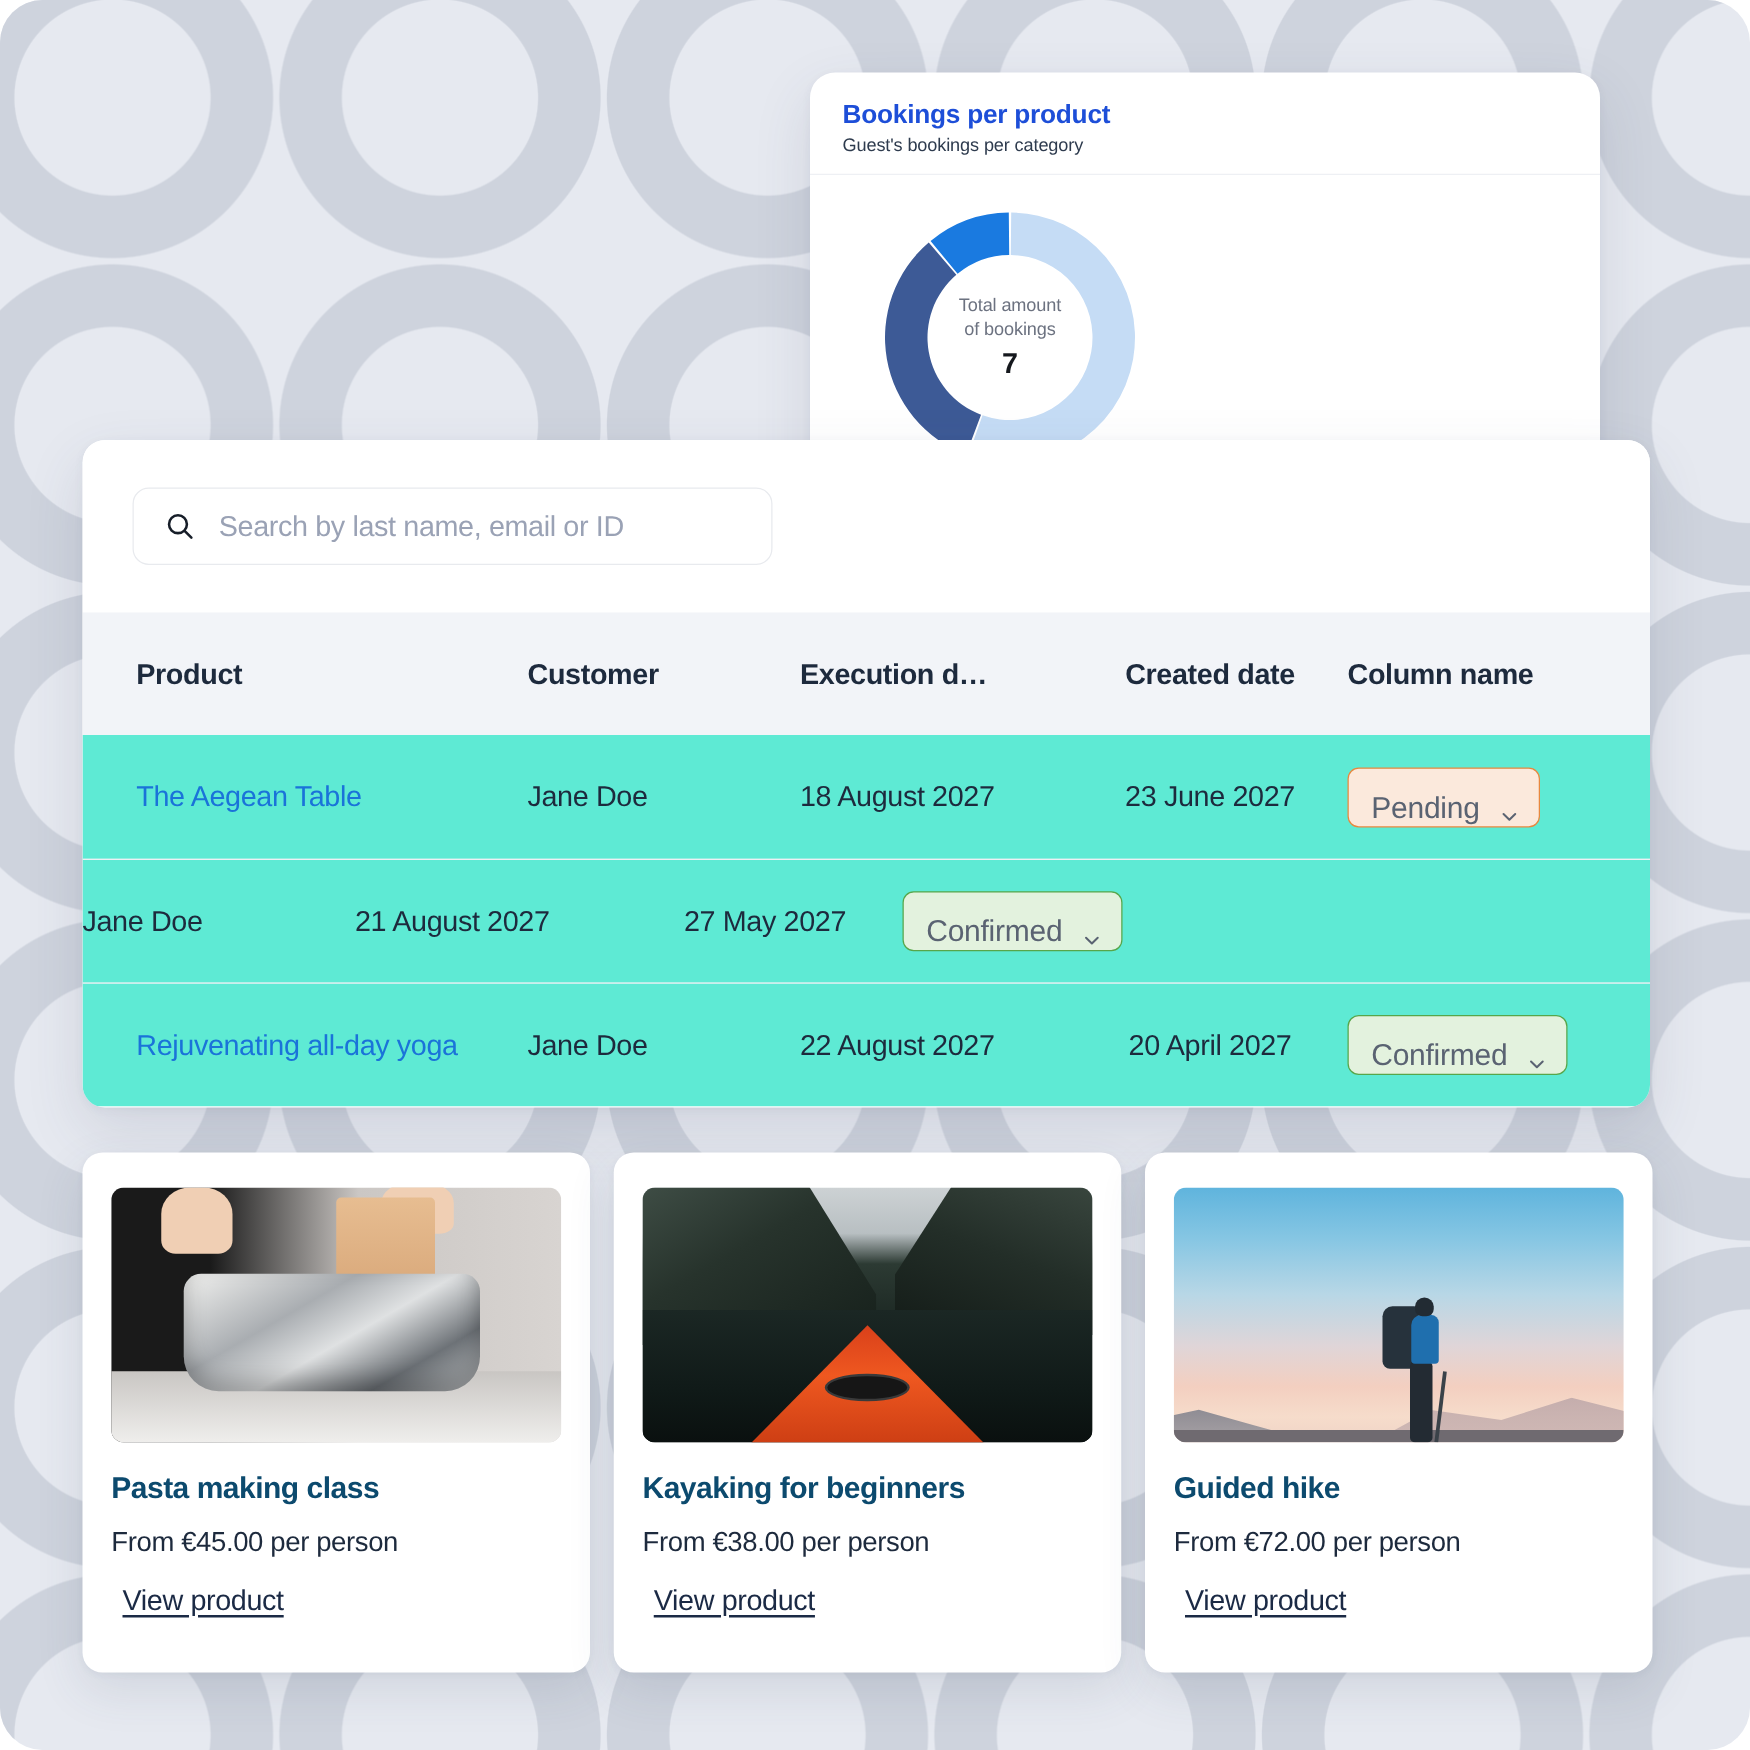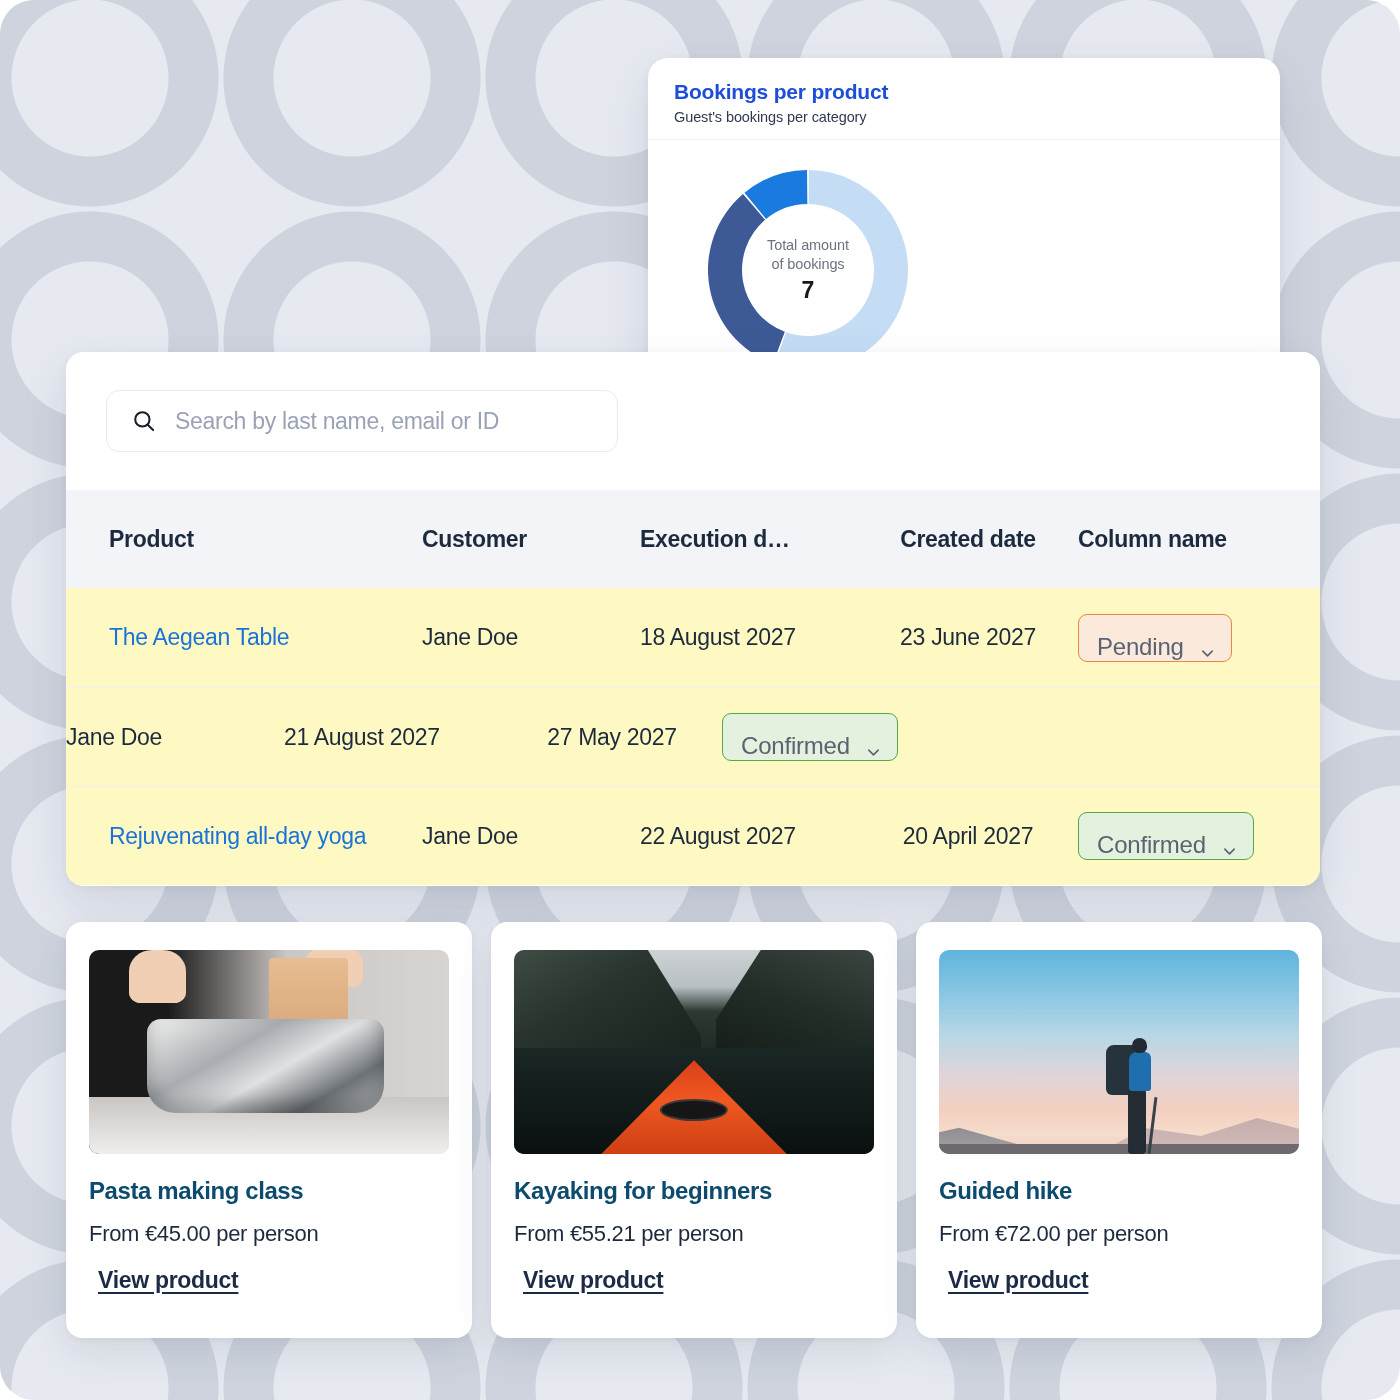--- a/index.html
+++ b/index.html
@@ -178,21 +178,21 @@
     color: #1d2a3d;
     letter-spacing: -0.3px;
     white-space: nowrap;
     overflow: hidden;
   }
 
   .tr {
     display: flex;
     align-items: center;
     height: 99px;
-    background: #fef9c3;
+    background: #5eead4;
     border-top: 1px solid #eef0f4;
   }
   .tr:first-of-type { border-top: none; }
 
   
   .col-product  { width: 356px; padding-left: 43px; }
   .col-customer { width: 218px; }
   .col-exec     { width: 218px; }
   .col-created  { width: 220px; text-align: center; }
   .col-status   { width: 220px; }
@@ -276,21 +276,20 @@
   }
   .pcard-link {
     position: absolute;
     left: 32px; top: 345px;
     font-size: 23px;
     color: #1b2a45;
     letter-spacing: -0.3px;
     text-decoration: underline;
     text-underline-offset: 4px;
     cursor: pointer;
-    font-weight: bold;
   }
 
   
   .photo-pasta {
     width: 100%; height: 100%;
     background:
       linear-gradient(to right, #1a1a1a 0%, #1a1a1a 22%, #cbc7c4 55%, #d8d4d1 100%);
     position: relative;
   }
   .photo-pasta::before {
@@ -563,21 +562,21 @@
     <div class="pcard-img">
       <div class="photo-kayak">
         <div class="kayak-cliff-l"></div>
         <div class="kayak-cliff-r"></div>
         <div class="kayak-water"></div>
         <div class="kayak-bow"></div>
         <div class="kayak-hatch"></div>
       </div>
     </div>
     <div class="pcard-title">Kayaking for beginners</div>
-    <div class="pcard-price">From €55.21 per person</div>
+    <div class="pcard-price">From €38.00 per person</div>
     <div class="pcard-link">View product</div>
   </div>
 
   <div class="pcard" id="pcard-2">
     <div class="pcard-img">
       <div class="photo-hike">
         <div class="hike-ridge-r"></div>
         <div class="hike-ridge-l"></div>
         <div class="hike-ground"></div>
         <div class="hiker">

